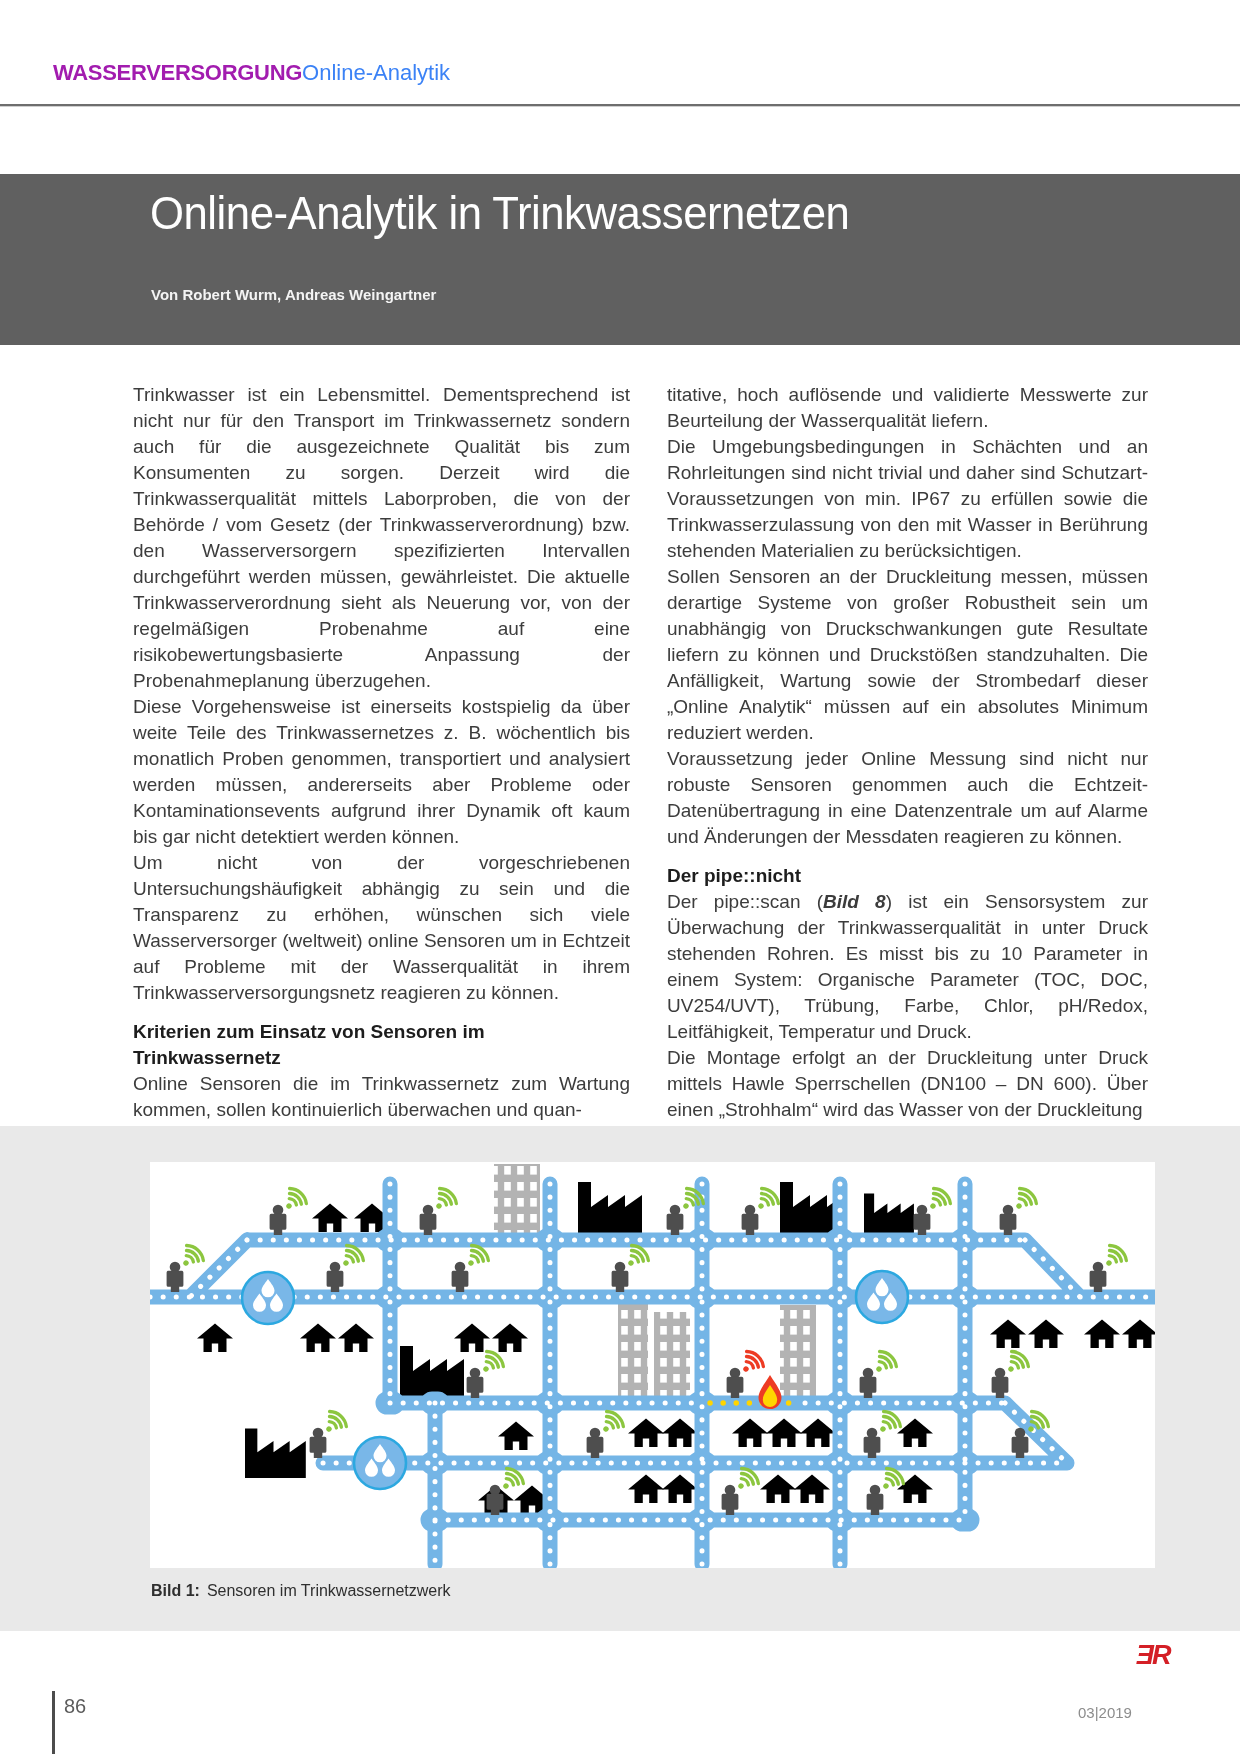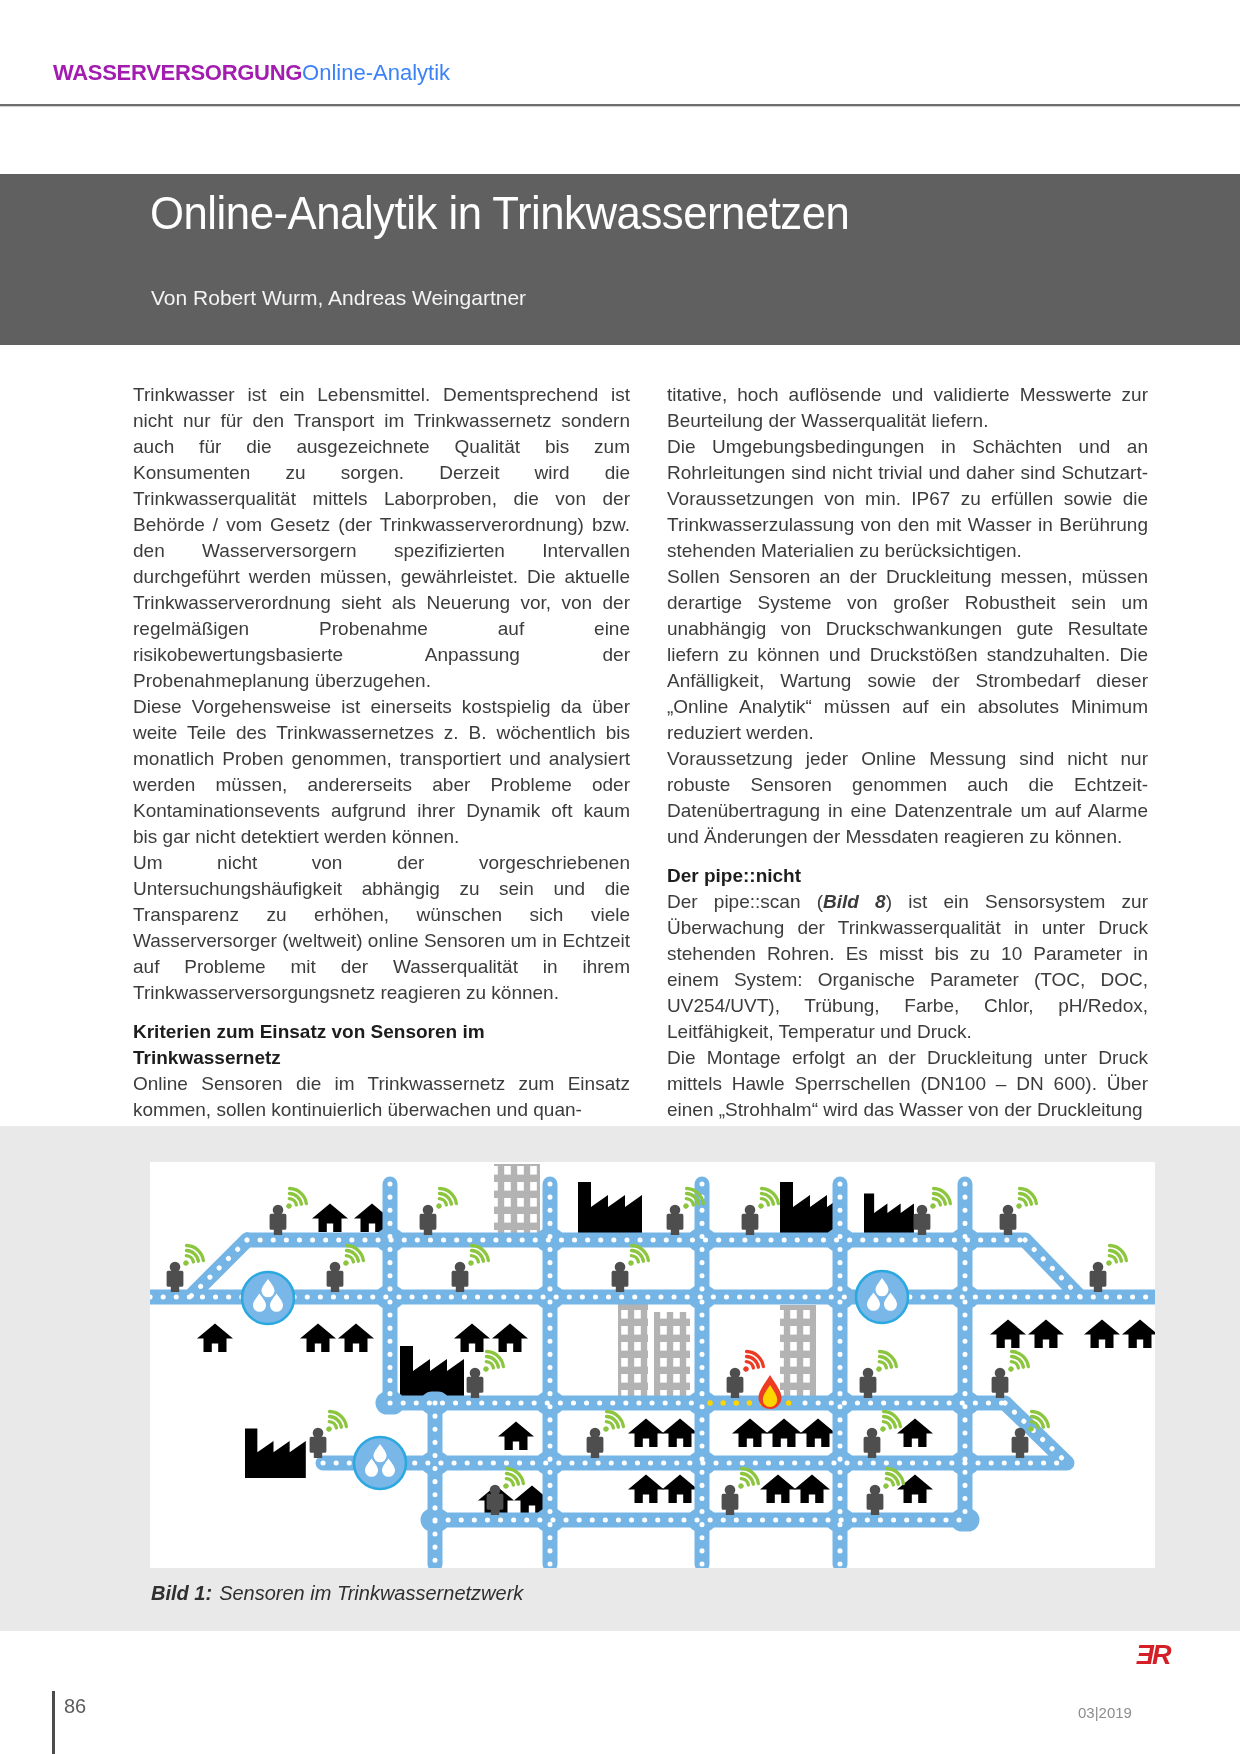--- a/index.html
+++ b/index.html
@@ -7,32 +7,32 @@
         font-family:"Liberation Sans",sans-serif;}
   .kicker{position:absolute;left:53px;top:60px;font-size:22px;white-space:nowrap;}
   .k1{font-weight:700;color:#a21caf;letter-spacing:-0.3px;}
   .k2{color:#3b82f6;}
   .rule{position:absolute;left:0;top:104px;width:1240px;height:2px;background:#6e6e6e;
         border-bottom:1px solid #cfcfcf;}
   .banner{position:absolute;left:0;top:174px;width:1240px;height:171px;background:#606060;}
   .banner .title{position:absolute;left:150px;top:12px;font-size:46px;color:#fff;
         letter-spacing:-0.5px;transform:scaleX(.95);transform-origin:left top;
         white-space:nowrap;font-weight:400;}
-  .banner .byline{position:absolute;left:151px;top:112px;font-size:21px;color:#f4f4f4;}
+  .banner .byline{position:absolute;left:151px;top:112px;font-size:15px;color:#f4f4f4;font-weight:bold;}
   .col{position:absolute;top:382px;font-size:19px;line-height:26px;color:#3c3c3c;
         text-align:justify;}
   .col p{margin:0;}
   .col-left{left:133px;width:497px;}
   .col-right{left:667px;width:481px;}
   .subhead{margin:13px 0 0 0;font-size:19px;line-height:26px;color:#1d1d1d;font-weight:700;
         text-align:left;}
   .bi{font-weight:700;font-style:italic;}
   .figure-band{position:absolute;left:0;top:1126px;width:1240px;height:505px;background:#e9e9e9;}
   .figure-panel{position:absolute;left:150px;top:36px;width:1005px;height:406px;background:#fff;}
-  .caption{position:absolute;left:151px;top:456px;font-size:20px;font-style:italic;color:#2f2f2f;}
+  .caption{position:absolute;left:151px;top:456px;font-size:16px;color:#2f2f2f;}
   .caption .cl{font-weight:700;margin-right:7px;}
   .foot-bar{position:absolute;left:52px;top:1691px;width:3px;height:63px;background:#4c4c4c;}
   .page-num{position:absolute;left:64px;top:1695px;font-size:20px;color:#5c5c5c;}
   .issue{position:absolute;left:1078px;top:1704px;font-size:15px;color:#8d8d8d;}
   .logo{position:absolute;left:1136px;top:1640px;font-size:27px;font-weight:700;
         font-style:italic;color:#d41f26;letter-spacing:-2px;}
 </style>
 </head>
 <body>
 
@@ -46,21 +46,21 @@
   <div class="banner">
     <div class="title">Online-Analytik in Trinkwassernetzen</div>
     <div class="byline">Von Robert Wurm, Andreas Weingartner</div>
   </div>
 
   <div class="col col-left">
     <p>Trinkwasser ist ein Lebensmittel. Dementsprechend ist nicht nur für den Transport im Trinkwassernetz sondern auch für die ausgezeichnete Qualität bis zum Konsumenten zu sorgen. Derzeit wird die Trinkwasserqualität mittels Laborproben, die von der Behörde / vom Gesetz (der Trinkwasserverordnung) bzw. den Wasserversorgern spezifizierten Intervallen durchgeführt werden müssen, gewährleistet. Die aktuelle Trinkwasserverordnung sieht als Neuerung vor, von der regelmäßigen Probenahme auf eine risikobewertungsbasierte Anpassung der Probenahmeplanung überzugehen.</p>
     <p>Diese Vorgehensweise ist einerseits kostspielig da über weite Teile des Trinkwassernetzes z. B. wöchentlich bis monatlich Proben genommen, transportiert und analysiert werden müssen, andererseits aber Probleme oder Kontaminationsevents aufgrund ihrer Dynamik oft kaum bis gar nicht detektiert werden können.</p>
     <p>Um nicht von der vorgeschriebenen Untersuchungshäufigkeit abhängig zu sein und die Transparenz zu erhöhen, wünschen sich viele Wasserversorger (weltweit) online Sensoren um in Echtzeit auf Probleme mit der Wasserqualität in ihrem Trinkwasserversorgungsnetz reagieren zu können.</p>
     <h2 class="subhead">Kriterien zum Einsatz von Sensoren im Trinkwassernetz</h2>
-    <p>Online Sensoren die im Trinkwassernetz zum Einsatz kommen, sollen kontinuierlich überwachen und quan-</p>
+    <p>Online Sensoren die im Trinkwassernetz zum Wartung kommen, sollen kontinuierlich überwachen und quan-</p>
   </div>
 
   <div class="col col-right">
     <p>titative, hoch auflösende und validierte Messwerte zur Beurteilung der Wasserqualität liefern.</p>
     <p>Die Umgebungsbedingungen in Schächten und an Rohrleitungen sind nicht trivial und daher sind Schutzart-Voraussetzungen von min. IP67 zu erfüllen sowie die Trinkwasserzulassung von den mit Wasser in Berührung stehenden Materialien zu berücksichtigen.</p>
     <p>Sollen Sensoren an der Druckleitung messen, müssen derartige Systeme von großer Robustheit sein um unabhängig von Druckschwankungen gute Resultate liefern zu können und Druckstößen standzuhalten. Die Anfälligkeit, Wartung sowie der Strombedarf dieser „Online Analytik“ müssen auf ein absolutes Minimum reduziert werden.</p>
     <p>Voraussetzung jeder Online Messung sind nicht nur robuste Sensoren genommen auch die Echtzeit-Datenübertragung in eine Datenzentrale um auf Alarme und Änderungen der Messdaten reagieren zu können.</p>
     <h2 class="subhead">Der pipe::nicht</h2>
     <p><span>Der pipe::scan (</span><span class="bi">Bild 8</span><span>) ist ein Sensorsystem zur Überwachung der Trinkwasserqualität in unter Druck stehenden Rohren. Es misst bis zu 10 Parameter in einem System: Organische Parameter (TOC, DOC, UV254/UVT), Trübung, Farbe, Chlor, pH/Redox, Leitfähigkeit, Temperatur und Druck.</span></p>
     <p>Die Montage erfolgt an der Druckleitung unter Druck mittels Hawle Sperrschellen (DN100 – DN 600). Über einen „Strohhalm“ wird das Wasser von der Druckleitung</p>

